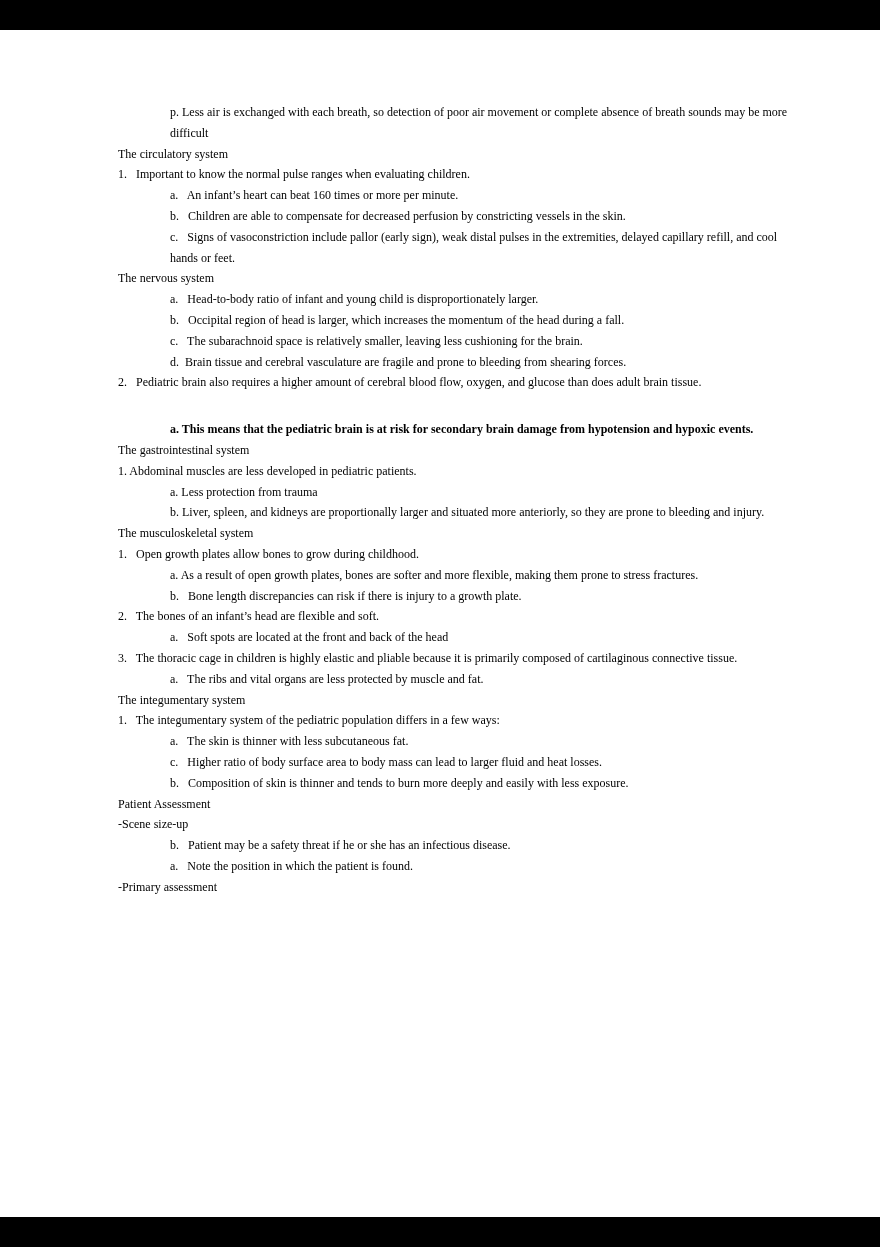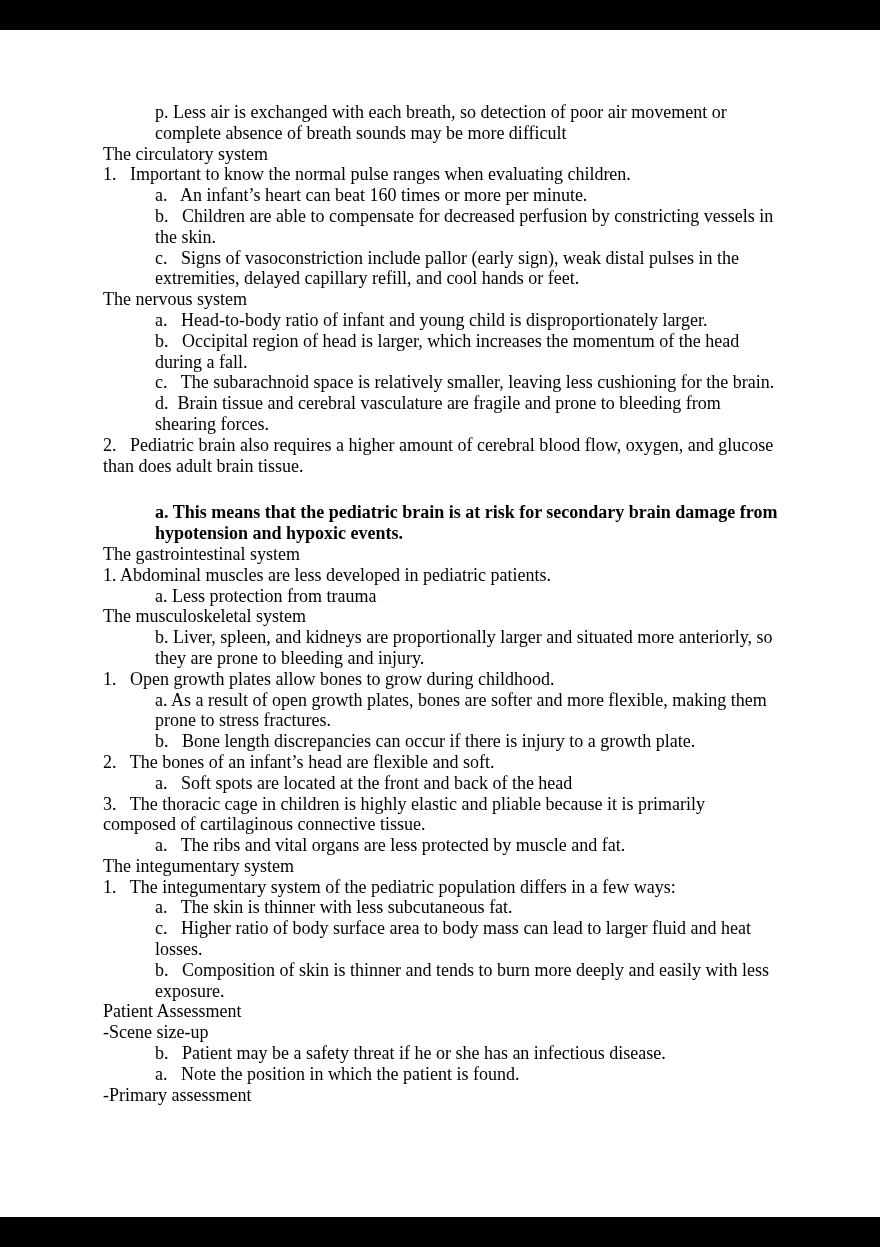--- a/index.html
+++ b/index.html
@@ -16,24 +16,24 @@
       position: absolute;
       left: 0;
       width: 880px;
       height: 30px;
       background: #000000;
     }
     .bar.top { top: 0; }
     .bar.bottom { bottom: 0; }
     .content {
       position: absolute;
-      left: 103px;
+      left: 118px;
       top: 102px;
       width: 676px;
-      font-size: 18px;
+      font-size: 12px;
       line-height: 20.8px;
     }
     .blk { white-space: pre-wrap; }
     .heading { }
     .sub { padding-left: 52px; }
     .bold { font-weight: bold; margin-top: 26px; }
   </style>
 </head>
 <body>
 
@@ -50,25 +50,25 @@
   <div class="blk heading">The nervous system</div>
   <div class="blk sub">a.   Head-to-body ratio of infant and young child is disproportionately larger.</div>
   <div class="blk sub">b.   Occipital region of head is larger, which increases the momentum of the head during a fall.</div>
   <div class="blk sub">c.   The subarachnoid space is relatively smaller, leaving less cushioning for the brain.</div>
   <div class="blk sub">d.  Brain tissue and cerebral vasculature are fragile and prone to bleeding from shearing forces.</div>
   <div class="blk num">2.   Pediatric brain also requires a higher amount of cerebral blood flow, oxygen, and glucose than does adult brain tissue.</div>
   <div class="blk sub bold">a. This means that the pediatric brain is at risk for secondary brain damage from hypotension and hypoxic events.</div>
   <div class="blk heading">The gastrointestinal system</div>
   <div class="blk num">1. Abdominal muscles are less developed in pediatric patients.</div>
   <div class="blk sub">a. Less protection from trauma</div>
+  <div class="blk sub">b. Liver, spleen, and kidneys are proportionally larger and situated more anteriorly, so they are prone to bleeding and injury.</div>
   <div class="blk heading">The musculoskeletal system</div>
-  <div class="blk sub">b. Liver, spleen, and kidneys are proportionally larger and situated more anteriorly, so they are prone to bleeding and injury.</div>
   <div class="blk num">1.   Open growth plates allow bones to grow during childhood.</div>
   <div class="blk sub">a. As a result of open growth plates, bones are softer and more flexible, making them prone to stress fractures.</div>
-  <div class="blk sub">b.   Bone length discrepancies can occur if there is injury to a growth plate.</div>
+  <div class="blk sub">b.   Bone length discrepancies can risk if there is injury to a growth plate.</div>
   <div class="blk num">2.   The bones of an infant’s head are flexible and soft.</div>
   <div class="blk sub">a.   Soft spots are located at the front and back of the head</div>
   <div class="blk num">3.   The thoracic cage in children is highly elastic and pliable because it is primarily composed of cartilaginous connective tissue.</div>
   <div class="blk sub">a.   The ribs and vital organs are less protected by muscle and fat.</div>
   <div class="blk heading">The integumentary system</div>
   <div class="blk num">1.   The integumentary system of the pediatric population differs in a few ways:</div>
   <div class="blk sub">a.   The skin is thinner with less subcutaneous fat.</div>
   <div class="blk sub">c.   Higher ratio of body surface area to body mass can lead to larger fluid and heat losses.</div>
   <div class="blk sub">b.   Composition of skin is thinner and tends to burn more deeply and easily with less exposure.</div>
   <div class="blk heading">Patient Assessment</div>

